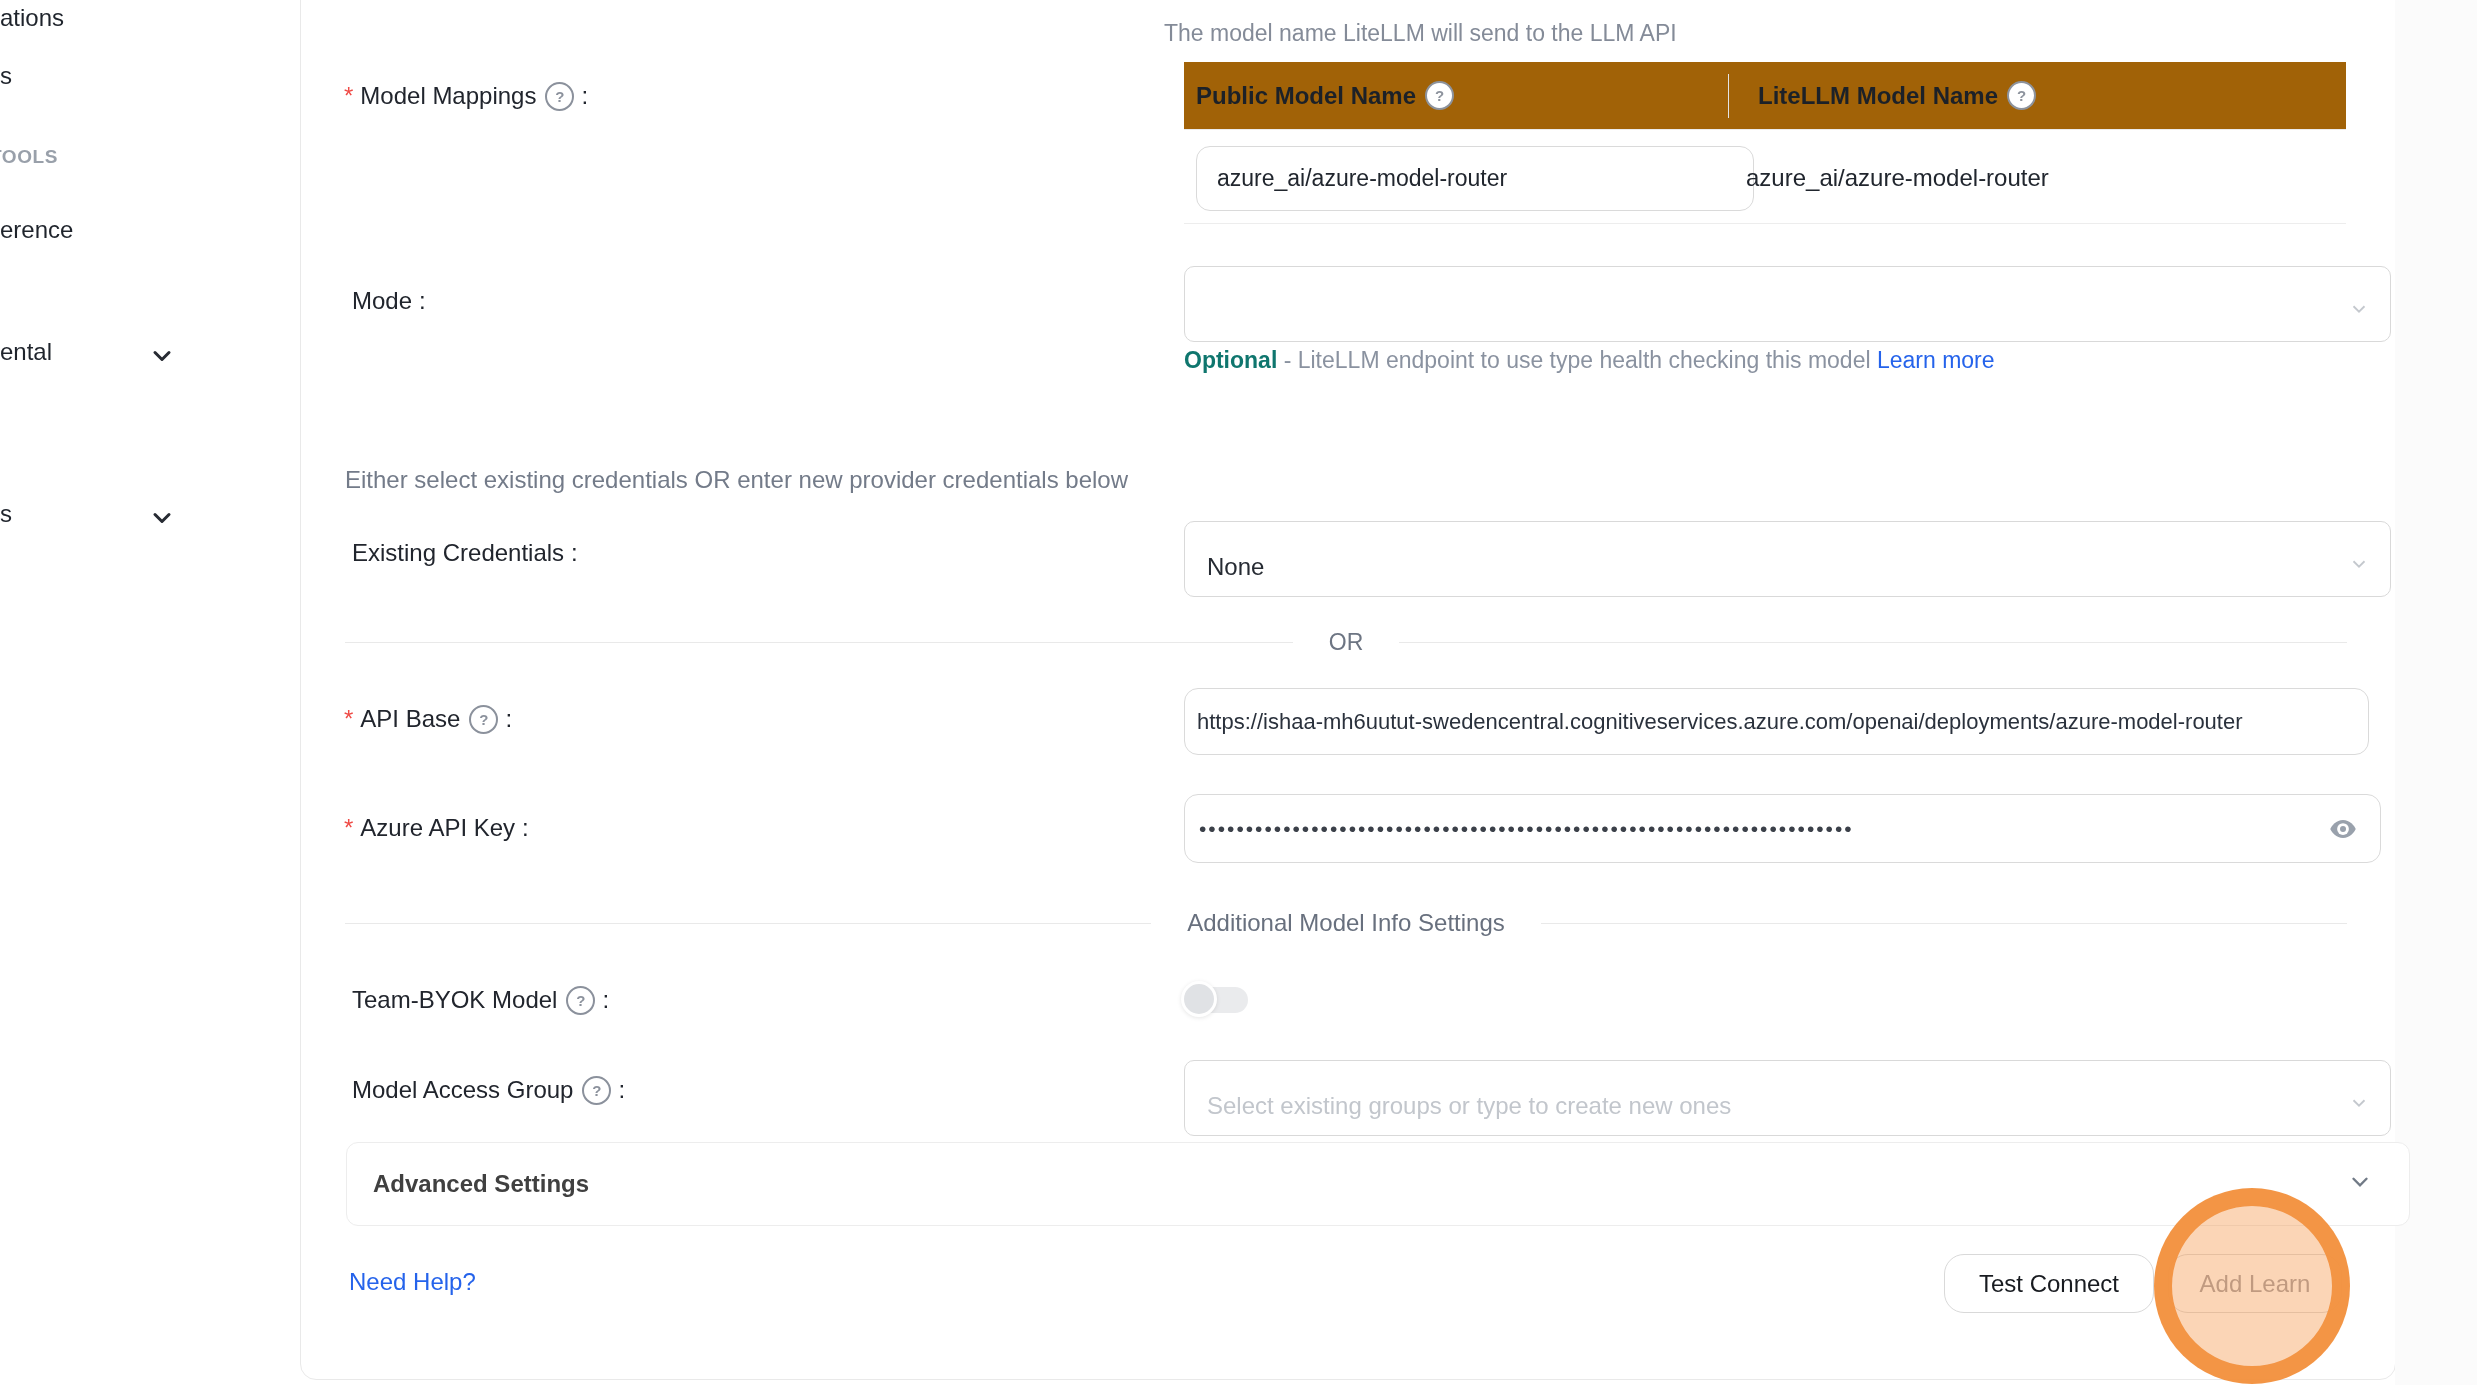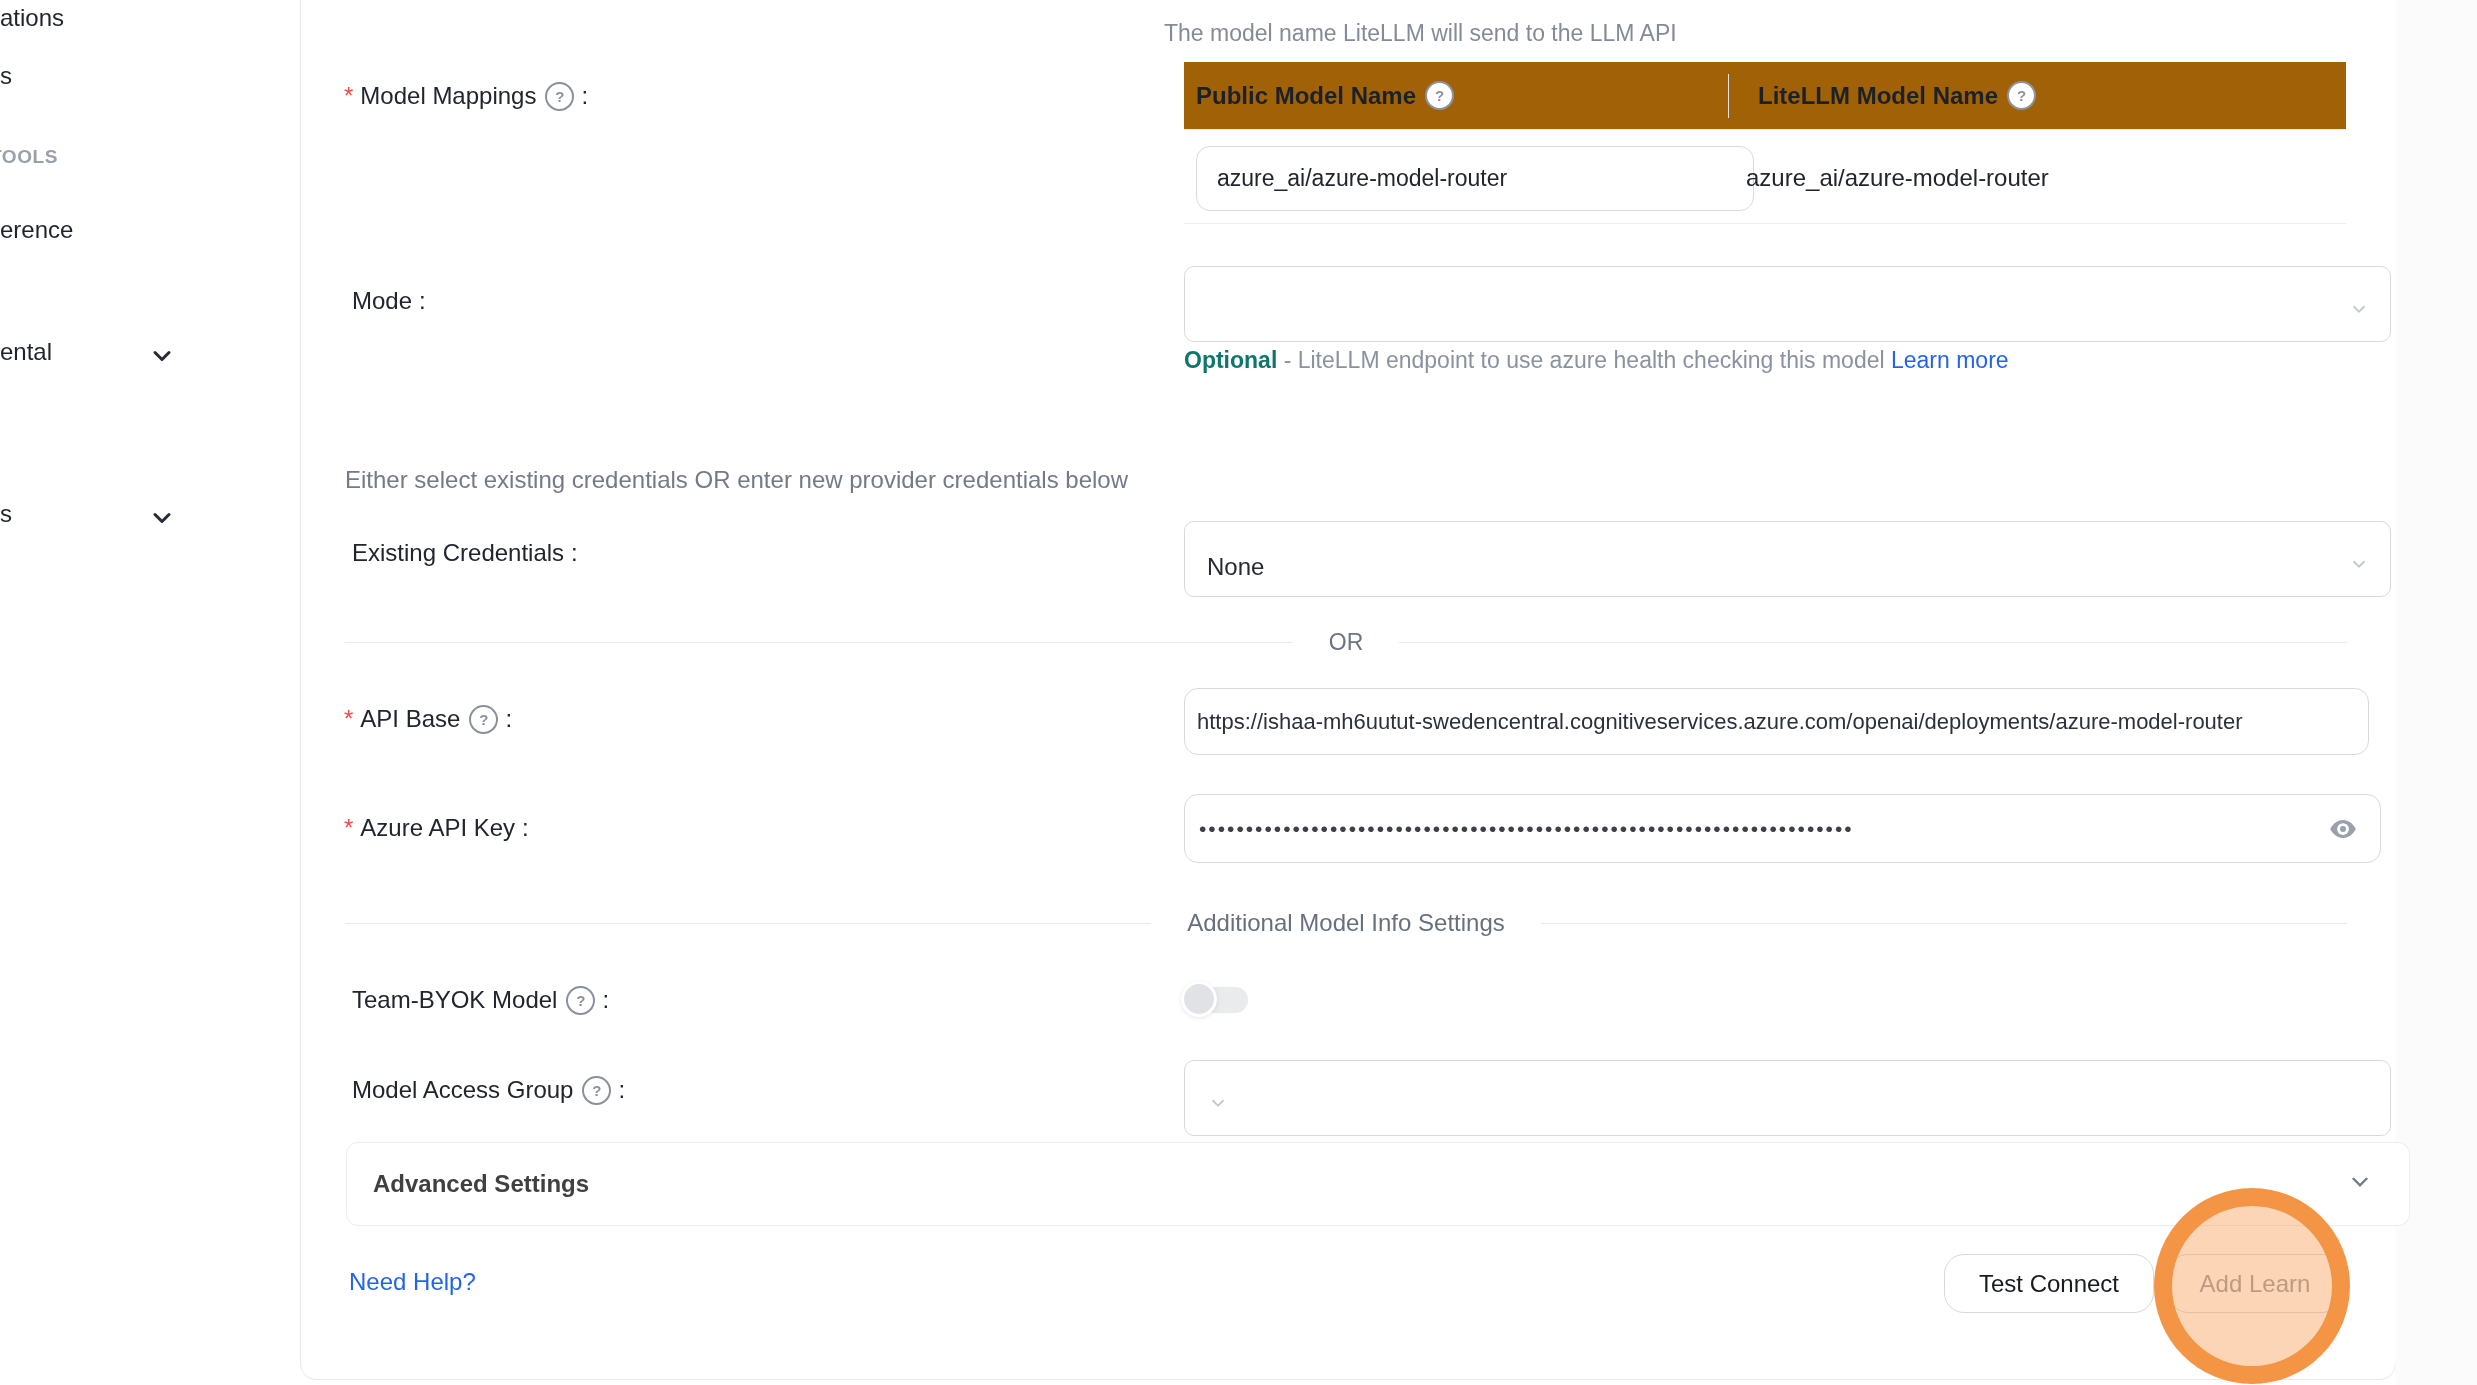--- a/index.html
+++ b/index.html
@@ -103,21 +103,21 @@
 </div>
 <div class="abs select" style="left:1184px;top:266px;width:1163px;height:58px">
   <span></span>
   <span>
     <svg width="22" height="22" viewBox="0 0 24 24" fill="none">
       <path d="M6 9l6 6 6-6" stroke="#c4c8ce" stroke-width="2"></path>
     </svg>
   </span>
 </div>
 <div class="abs help-block" style="left:1184px;top:340px;width:840px">
-  <b>Optional</b><span> - LiteLLM endpoint to use azure health checking this model </span><span class="link">Learn more</span>
+  <b>Optional</b><span> - LiteLLM endpoint to use type health checking this model </span><span class="link">Learn more</span>
 </div>
 
 <div class="abs" style="left:345px;top:466px;font-size:24px;color:#737b89">Either select existing credentials OR enter new provider credentials below</div>
 
 <div class="abs flabel" style="left:352px;top:537px">
   <span>Existing Credentials</span>
   <span class="colon">:</span>
 </div>
 <div class="abs select" style="left:1184px;top:521px;width:1163px;height:58px">
   <span>None</span>
@@ -175,20 +175,21 @@
   <div class="toggle-track"></div>
   <div class="toggle-knob"></div>
 </div>
 
 <div class="abs flabel" style="left:352px;top:1074px">
   <span>Model Access Group</span>
   <span class="qicon">?</span>
   <span class="colon">:</span>
 </div>
 <div class="abs select" style="left:1184px;top:1060px;width:1163px;height:58px">
+  <span class="ph">Select existing groups or type to create new ones</span>
   <span>
     <svg width="22" height="22" viewBox="0 0 24 24" fill="none">
       <path d="M6 9l6 6 6-6" stroke="#c4c8ce" stroke-width="2"></path>
     </svg>
   </span>
 </div>
 
 <div class="abs adv" style="left:346px;top:1142px;width:2000px;height:82px">
   <span class="advlabel">Advanced Settings</span>
   <span>

